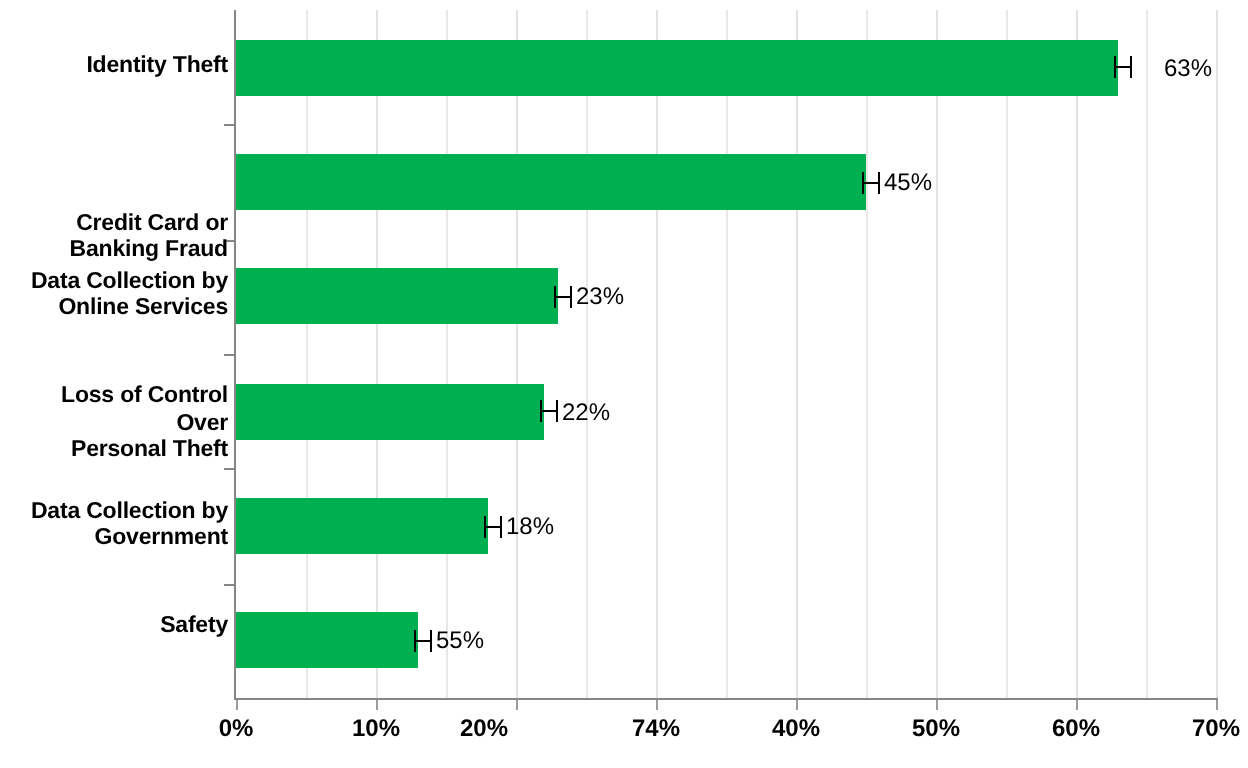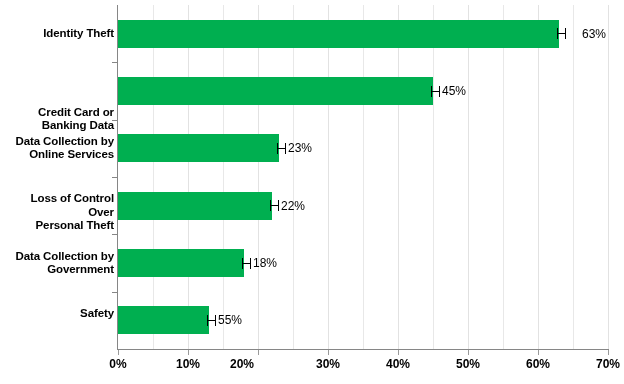--- a/index.html
+++ b/index.html
@@ -177,21 +177,21 @@
       <div class="x-tick" style="left: 538px;"></div>
       <div class="x-tick" style="left: 608px;"></div>
     </div>
 
   <div id="cat-labels">
       <div class="cat-label" style="top: 26.9167px;">
         <div>Identity Theft</div>
       </div>
       <div class="cat-label" style="top: 77.5px; margin-top: 28px;">
         <div>Credit Card or</div>
-        <div>Banking Data</div>
+        <div>Banking Fraud</div>
       </div>
       <div class="cat-label" style="top: 134.833px;">
         <div>Data Collection by</div>
         <div>Online Services</div>
       </div>
       <div class="cat-label" style="top: 192.167px;">
         <div>Loss of Control Over</div>
         <div>Personal Theft</div>
       </div>
       <div class="cat-label" style="top: 249.5px;">
@@ -245,20 +245,20 @@
         <div class="stem"></div>
         <div class="cap right"></div>
       </div>
       <div class="val-label" style="left: 218px; top: 314.333px;">55%</div>
     </div>
 
   <div id="xtick-labels">
       <div class="xtick-label" style="left: 118px;">0%</div>
       <div class="xtick-label" style="left: 188px;">10%</div>
       <div class="xtick-label" style="left: 242px; text-align: center;">20%</div>
-      <div class="xtick-label" style="left: 328px;">30%</div>
+      <div class="xtick-label" style="left: 328px;">74%</div>
       <div class="xtick-label" style="left: 398px;">40%</div>
       <div class="xtick-label" style="left: 468px;">50%</div>
       <div class="xtick-label" style="left: 538px;">60%</div>
       <div class="xtick-label" style="left: 608px;">70%</div>
     </div>
 
 </div>
 
 </body></html>

